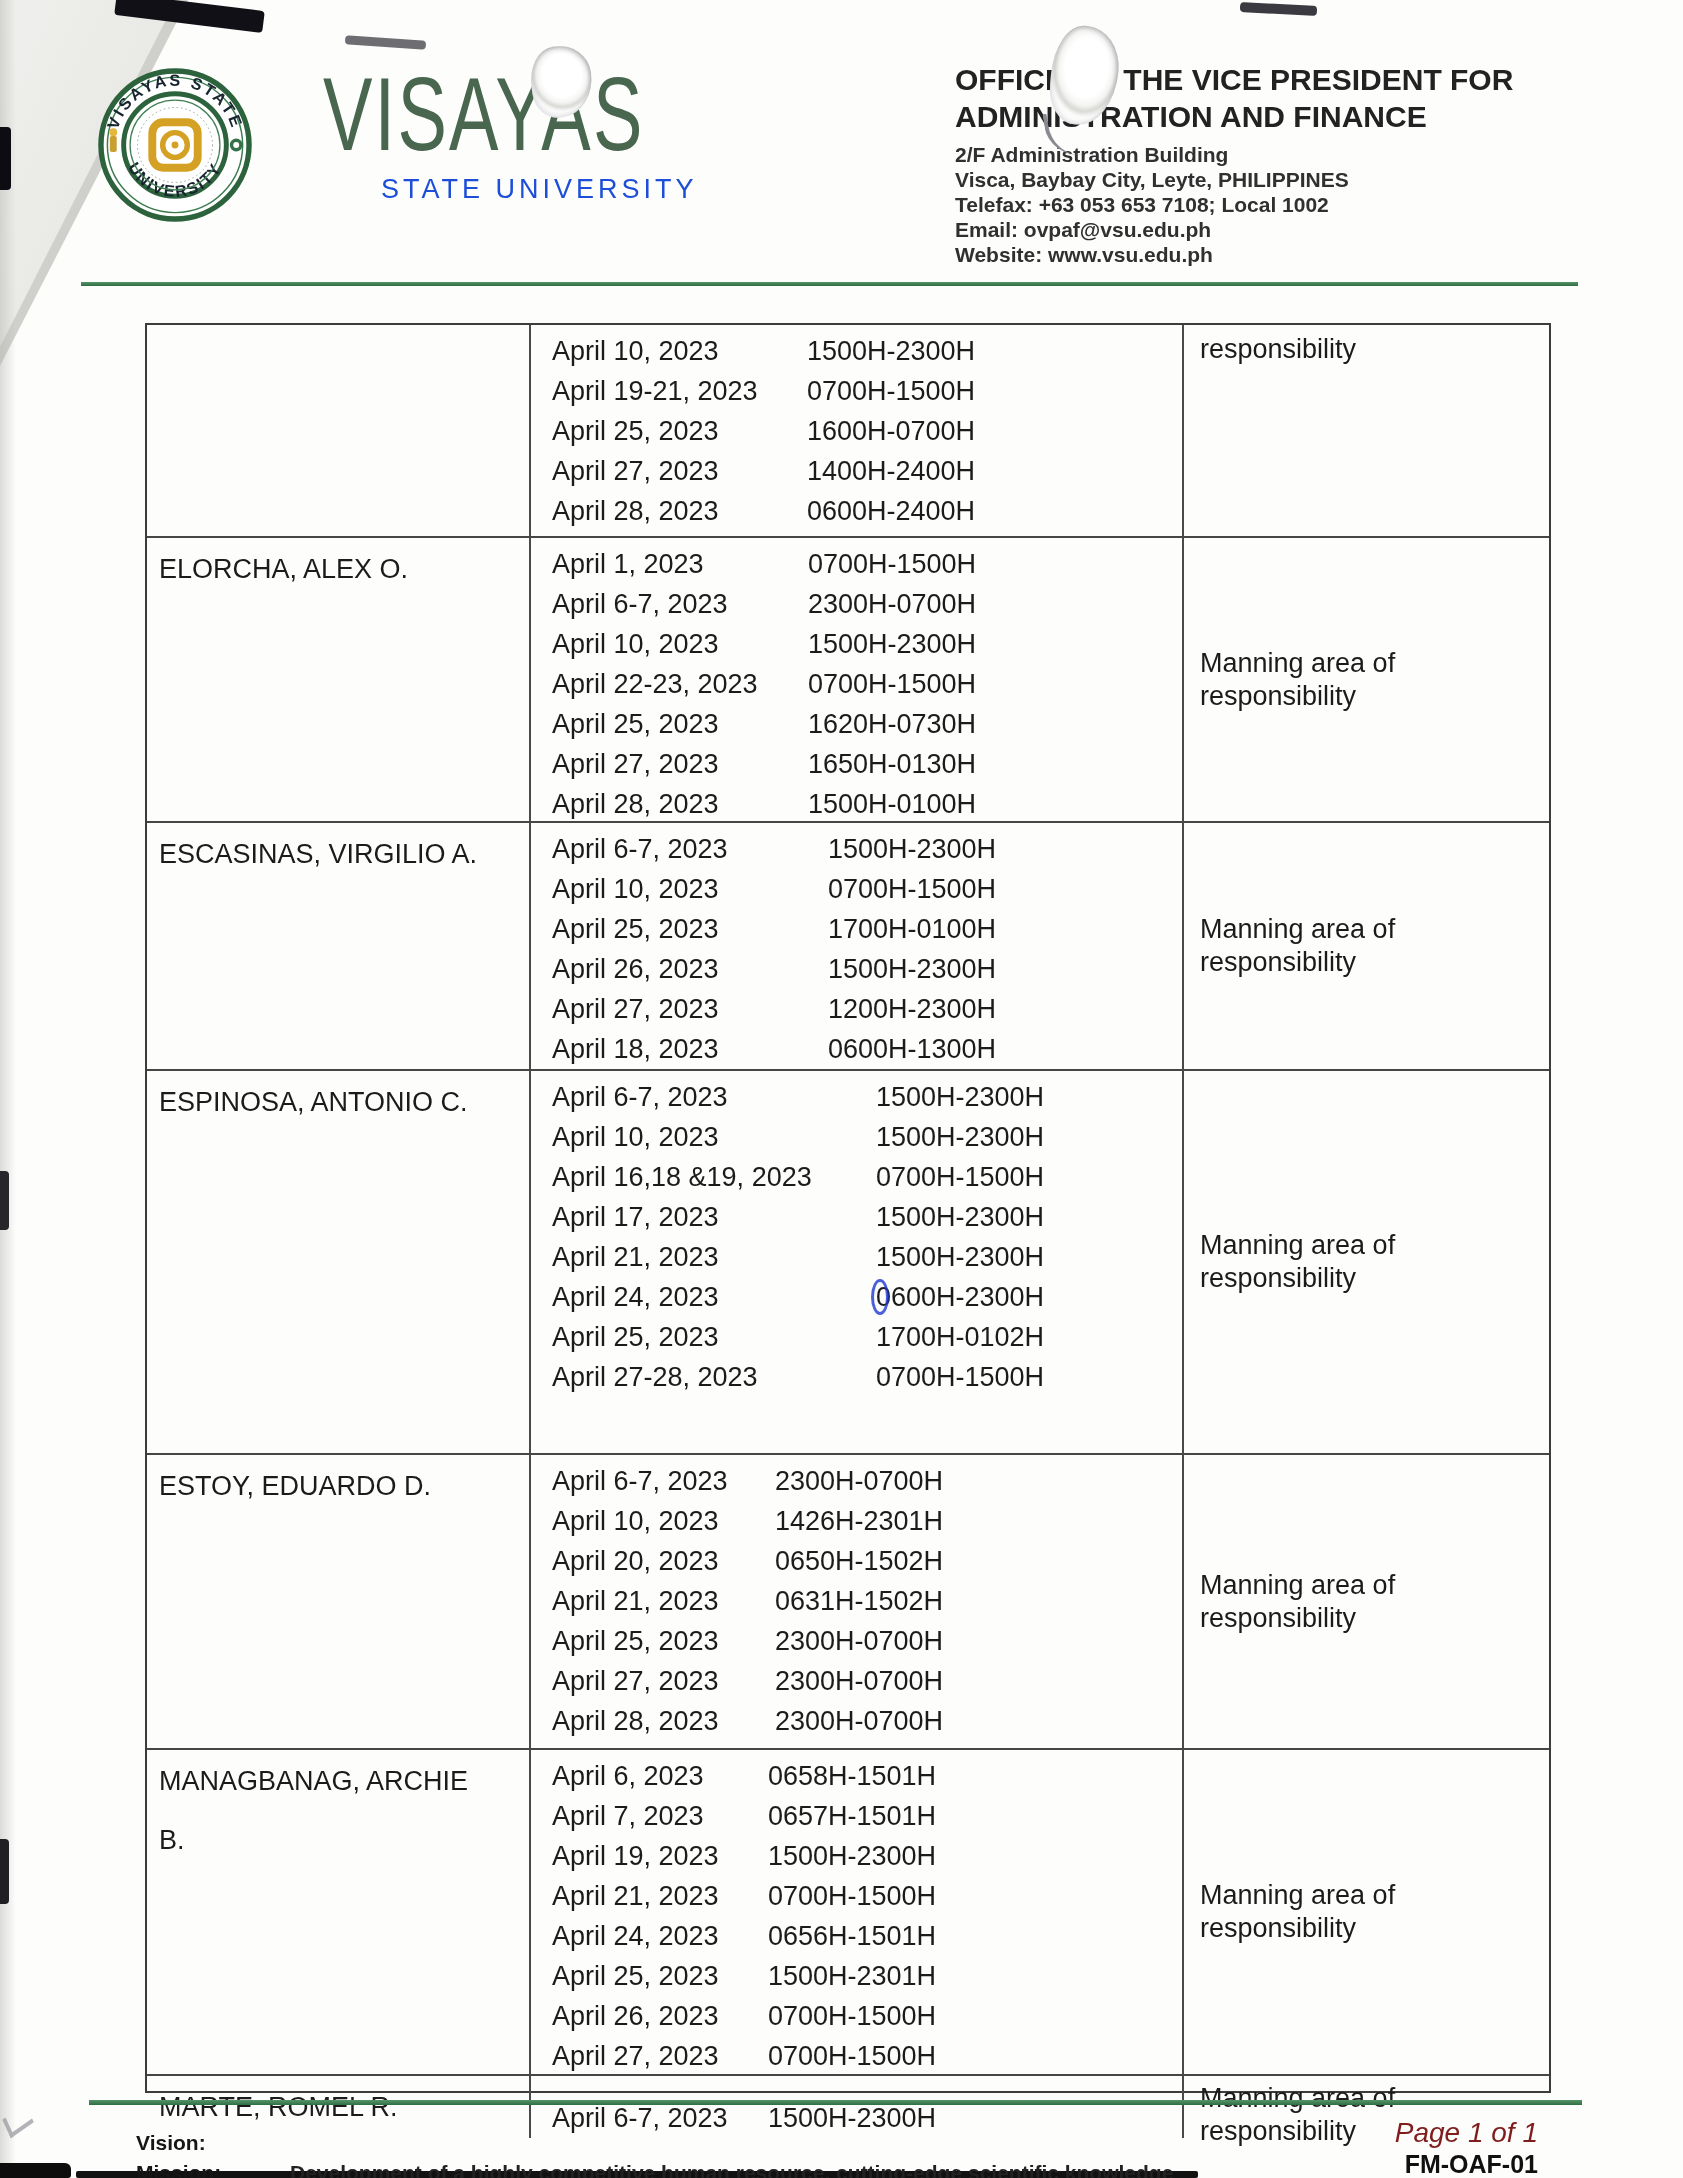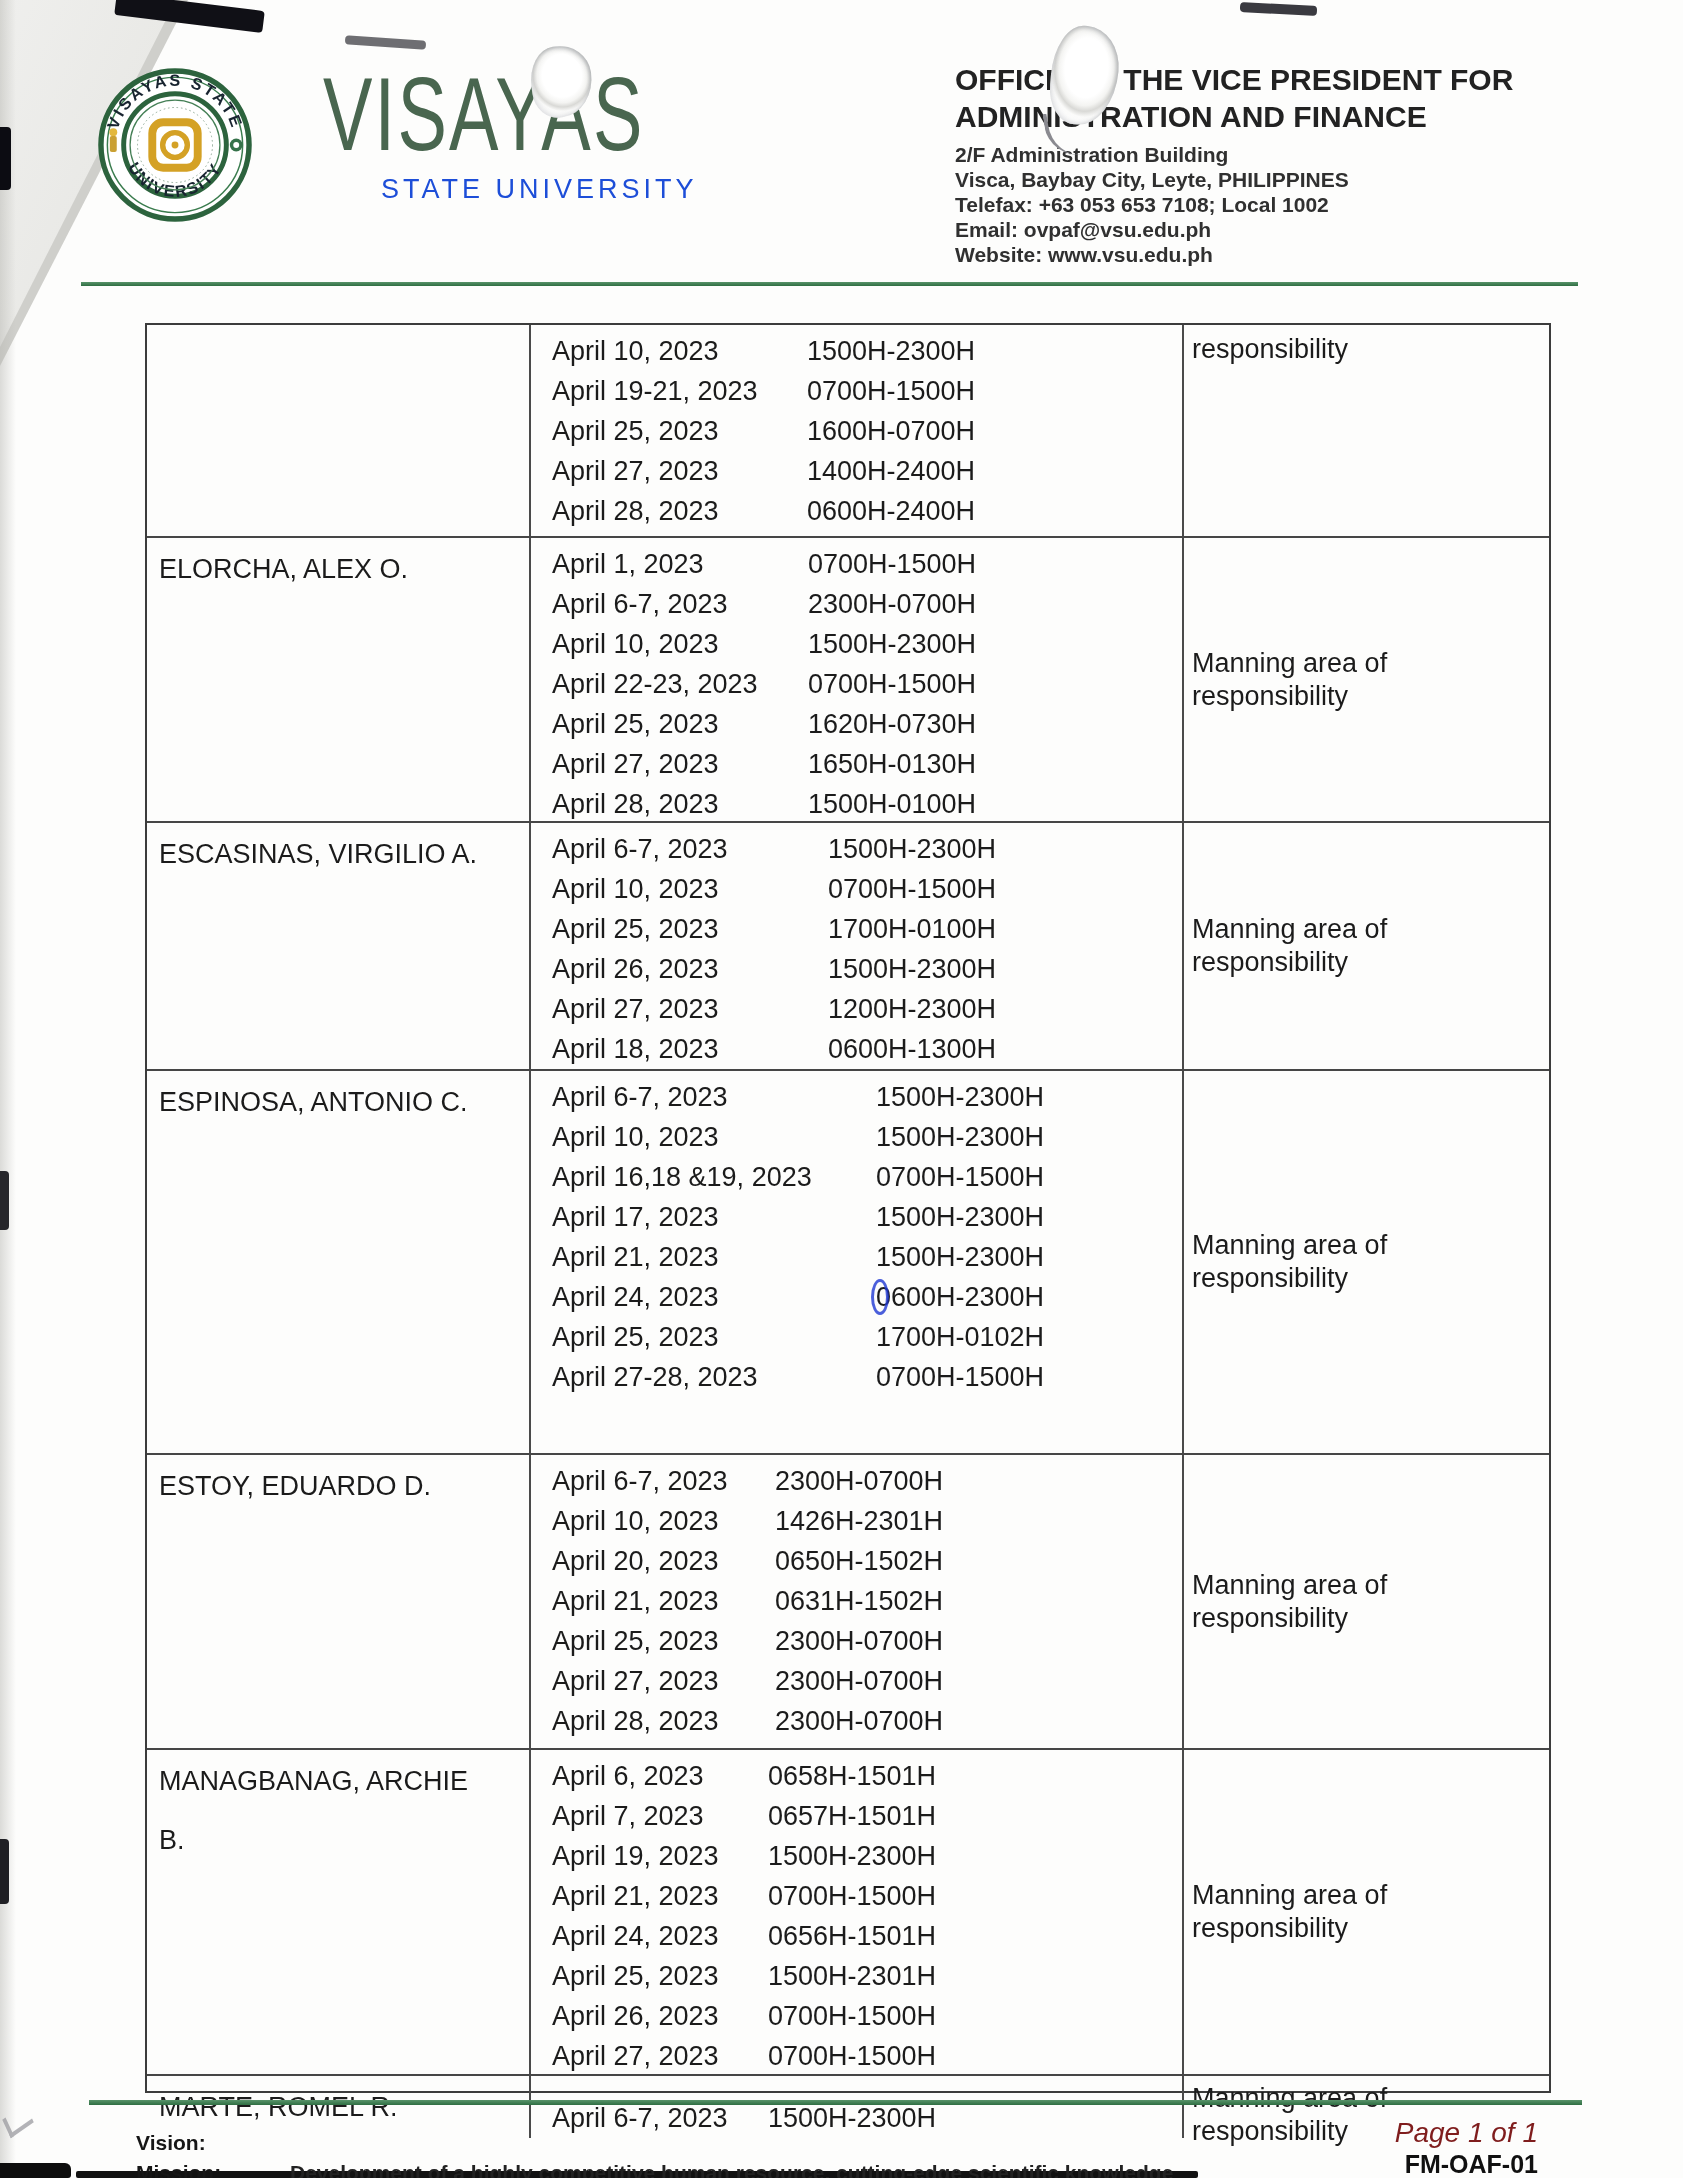--- a/index.html
+++ b/index.html
@@ -62,21 +62,21 @@
   .sl{display:flex;line-height:40px;position:relative;white-space:nowrap;}
   .sd{display:inline-block;}
   .r0 .sd{width:255px;}
   .r1 .sd{width:256px;}
   .r2 .sd{width:276px;}
   .r3 .sd{width:324px;}
   .r4 .sd{width:223px;}
   .r5 .sd{width:216px;}
   .r6 .sd{width:216px;}
   .r6 .c-sched{padding-top:22px;}
-  .c-rem{flex:1;padding-left:8px;font-size:27px;line-height:33px;color:#1b1b1b;
+  .c-rem{flex:1;padding-left:16px;font-size:27px;line-height:33px;color:#1b1b1b;
     display:flex;flex-direction:column;}
   .c-rem.top{padding-top:8px;}
   .c-rem.mid{justify-content:center;}
   .c-rem.r6top{padding-top:6px;}
   .blue-mark{position:absolute;left:319px;top:2px;width:18px;height:36px;
     border:3.5px solid rgba(30,55,210,.8);border-radius:50%;box-sizing:border-box;}
   
   .page-num{position:absolute;right:145px;top:2117px;font-size:28px;font-style:italic;font-weight:normal;color:#7f1d1d;}
   .foot-row{position:absolute;left:136px;font-size:21px;color:#161616;display:flex;font-weight:bold;}
   .foot-row .lbl{width:154px;font-weight:bold;}

